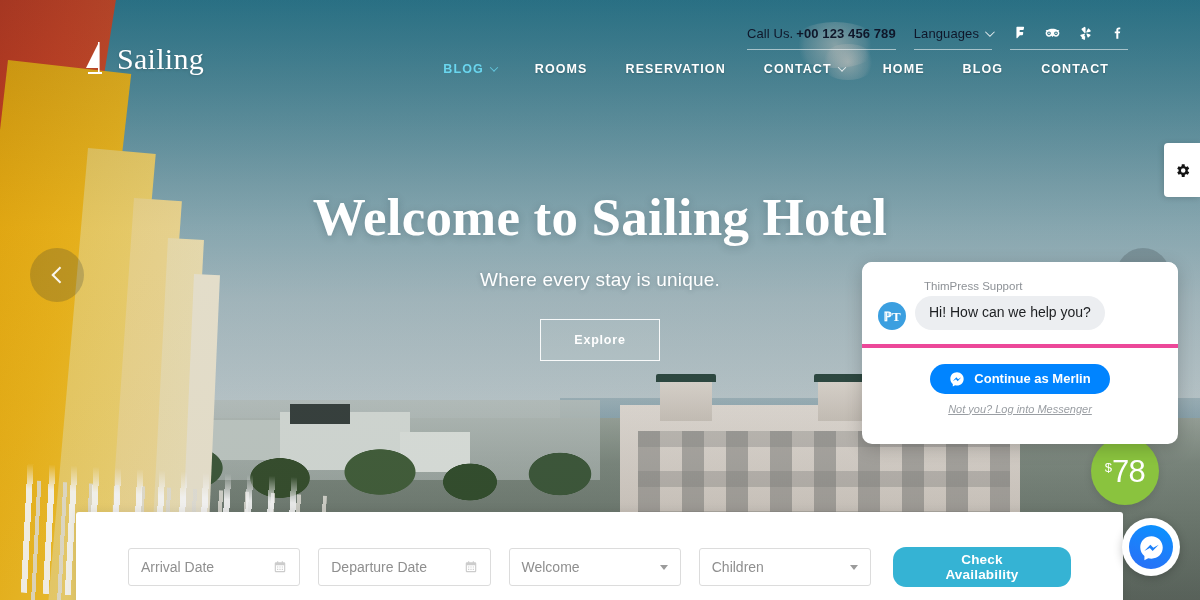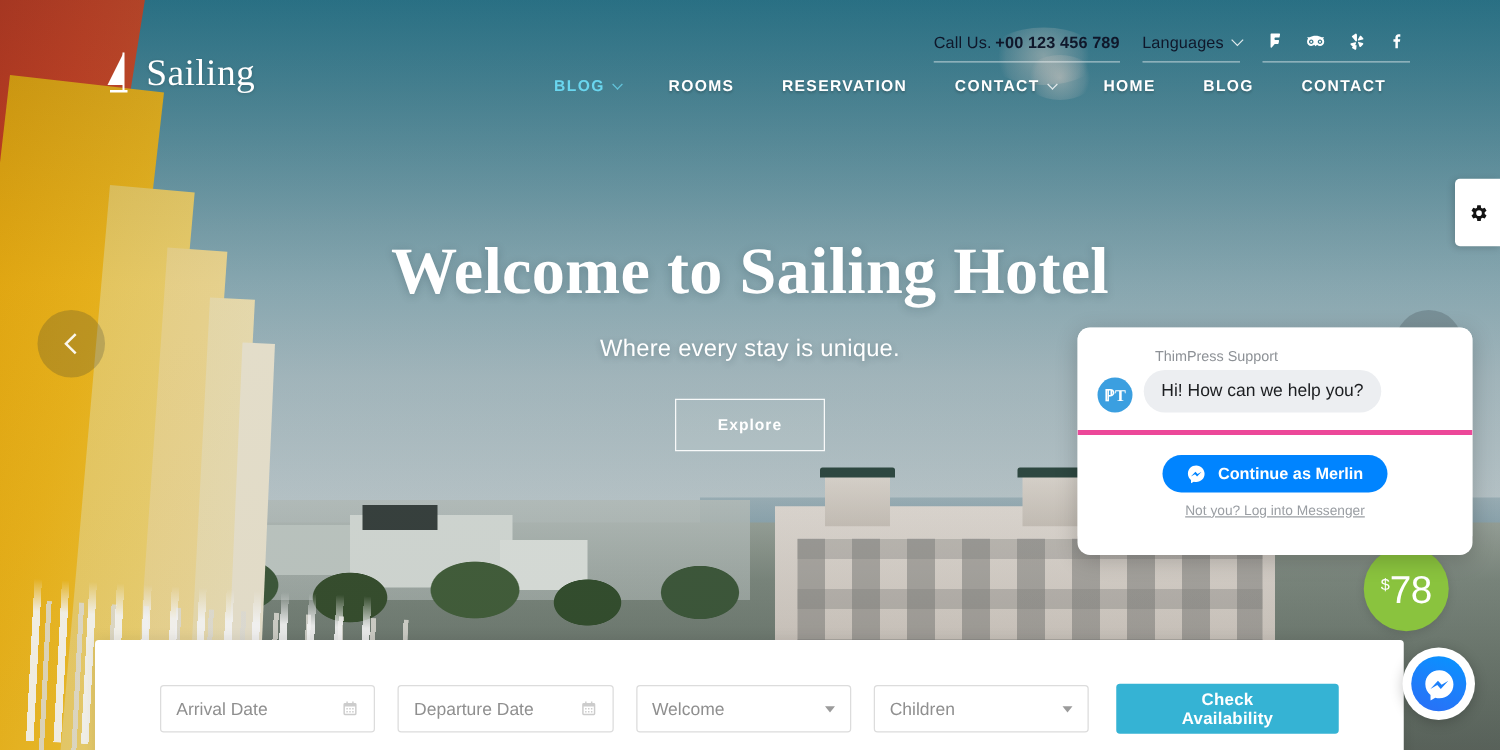--- a/index.html
+++ b/index.html
@@ -332,21 +332,21 @@
     border-left: 4px solid transparent;
     border-right: 4px solid transparent;
     border-top: 5px solid #9b9b9b;
   }
   .check-btn {
     height: 40px;
     padding: 0 31px;
     background: #35b3d4;
     color: #fff;
     border: none;
-    border-radius: 3px;
+    border-radius: 13px;
     font-family: "Liberation Sans", sans-serif;
     font-size: 13.5px;
     font-weight: 700;
     letter-spacing: .2px;
     cursor: pointer;
     margin-left: 4px;
   }
 
   
   .chat-card {
@@ -401,20 +401,21 @@
     cursor: pointer;
   }
   .continue-btn svg { width: 16px; height: 16px; fill: #fff; }
   .not-you {
     display: block;
     margin-top: 9px;
     font-size: 11px;
     color: #9a9ea3;
     text-decoration: underline;
     cursor: pointer;
+    font-style: italic;
   }
 
   
   .msg-fab {
     position: absolute; left: 1122px; top: 518px;
     width: 58px; height: 58px;
     border-radius: 50%;
     background: #fff;
     box-shadow: 0 2px 10px rgba(0,0,0,.22);
     display: flex; align-items: center; justify-content: center;

